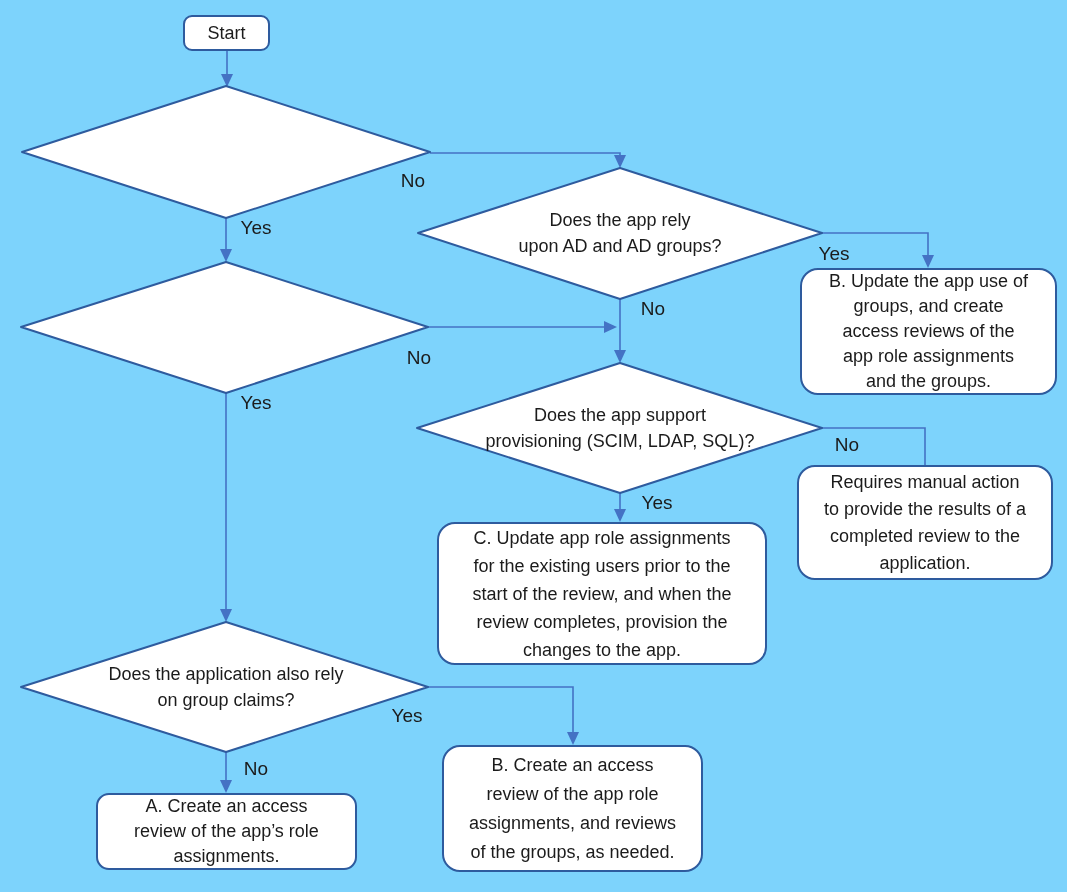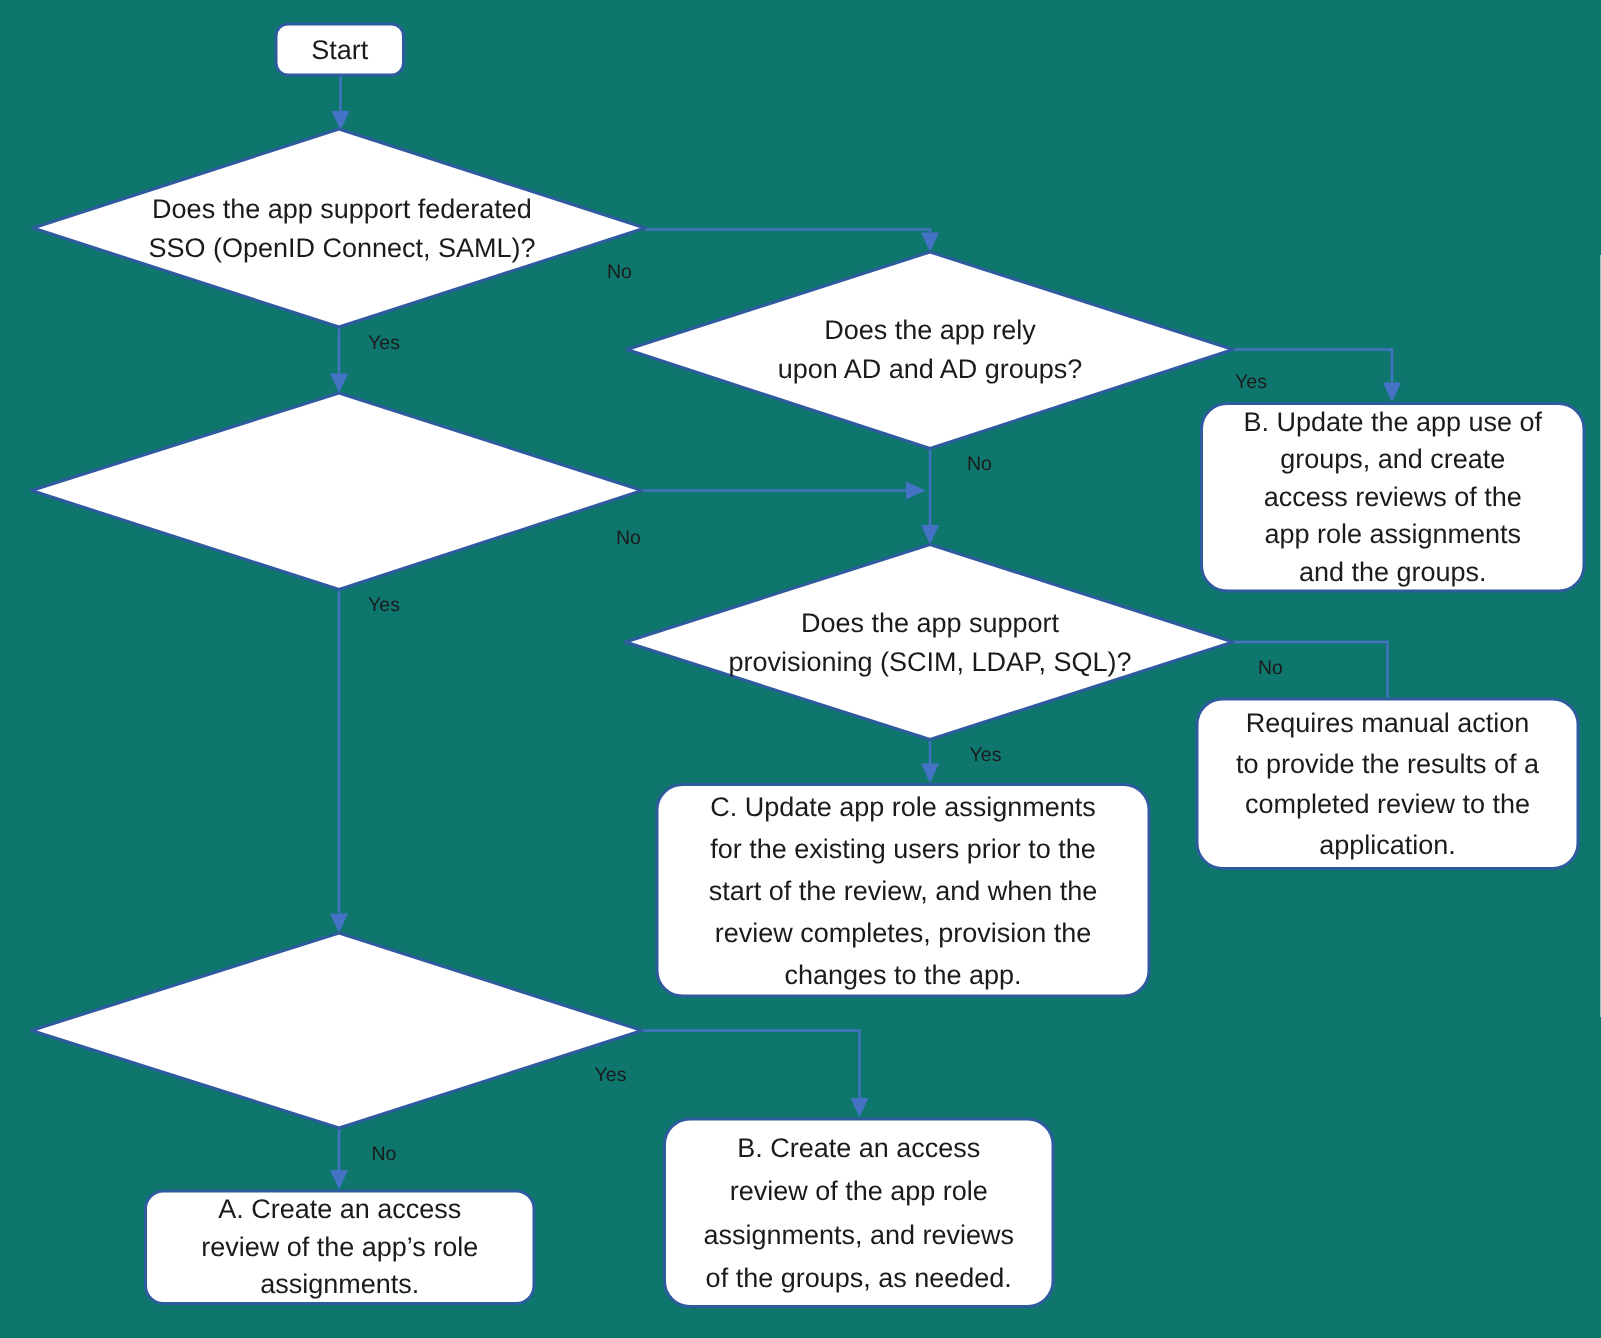--- a/index.html
+++ b/index.html
@@ -3,21 +3,21 @@
 <meta charset="utf-8">
 <style>
   :root{
     --shape-border:#2e5b9e;
     --connector:#4472c4;
     --text:#1b1b1b;
   }
   html,body{margin:0;padding:0;background:#fff;}
   body{font-family:"Liberation Sans",sans-serif;color:var(--text);}
   .canvas{
-    position:relative;width:1067px;height:892px;background:#0f766e;overflow:hidden;
+    position:relative;width:1067px;height:892px;background:#7dd3fc;overflow:hidden;
   }
   .canvas svg{position:absolute;left:0;top:0;}
   .diamond{fill:#fff;stroke:var(--shape-border);stroke-width:2;stroke-linejoin:round;}
   .edge{fill:none;stroke:var(--connector);stroke-width:1.6;}
   .arrowhead{fill:var(--connector);stroke:none;}
   .shape-text{
     position:absolute;transform:translate(-50%,-50%);
     white-space:pre-line;text-align:center;
     font-size:18px;line-height:26px;color:var(--text);
   }
@@ -30,21 +30,21 @@
     padding:2px 6px;
   }
   .startbox{border-radius:9px;line-height:20px;}
   .box-a{border-radius:13px;line-height:25px;}
   .box-c{line-height:28px;}
   .box-b2{line-height:29px;}
   .box-b1{line-height:25px;}
   .box-manual{line-height:27px;}
   .edge-label{
     position:absolute;transform:translate(-50%,-50%);
-    font-size:13px;color:var(--text);white-space:nowrap;
+    font-size:19px;color:var(--text);white-space:nowrap;
   }
 </style>
 </head>
 <body>
 
 <div class="canvas">
 
   <svg width="1067" height="892" viewBox="0 0 1067 892">
 
     <g>
@@ -94,26 +94,26 @@
 
     <polygon class="diamond" points="226,86 430,152 226,218 22,152"></polygon>
     <polygon class="diamond" points="620,168 822,233 620,299 418,233"></polygon>
     <polygon class="diamond" points="226,262 428,327 226,393 21,327"></polygon>
     <polygon class="diamond" points="620,363 822,428 620,493 417,428"></polygon>
     <polygon class="diamond" points="226,622 428,687 226,752 21,687"></polygon>
   </svg>
 
   <div class="roundbox startbox" style="left:183px;top:15px;width:87px;height:36px;">Start</div>
 
-  <div class="shape-text" style="left:228px;top:152px;">Does the app support federated
-SSO (OpenID Connect, SAML)?</div>
   <div class="shape-text" style="left:620px;top:233px;">Does the app rely
 upon AD and AD groups?</div>
   <div class="shape-text" style="left:620px;top:428px;">Does the app support
 provisioning (SCIM, LDAP, SQL)?</div>
+  <div class="shape-text" style="left:226px;top:687px;">Does the application also rely
+on group claims?</div>
 
   <div class="roundbox box-b1" style="left:800px;top:268px;width:257px;height:127px;">B. Update the app use of
 groups, and create
 access reviews of the
 app role assignments
 and the groups.</div>
   <div class="roundbox box-manual" style="left:797px;top:465px;width:256px;height:115px;">Requires manual action
 to provide the results of a
 completed review to the
 application.</div>

